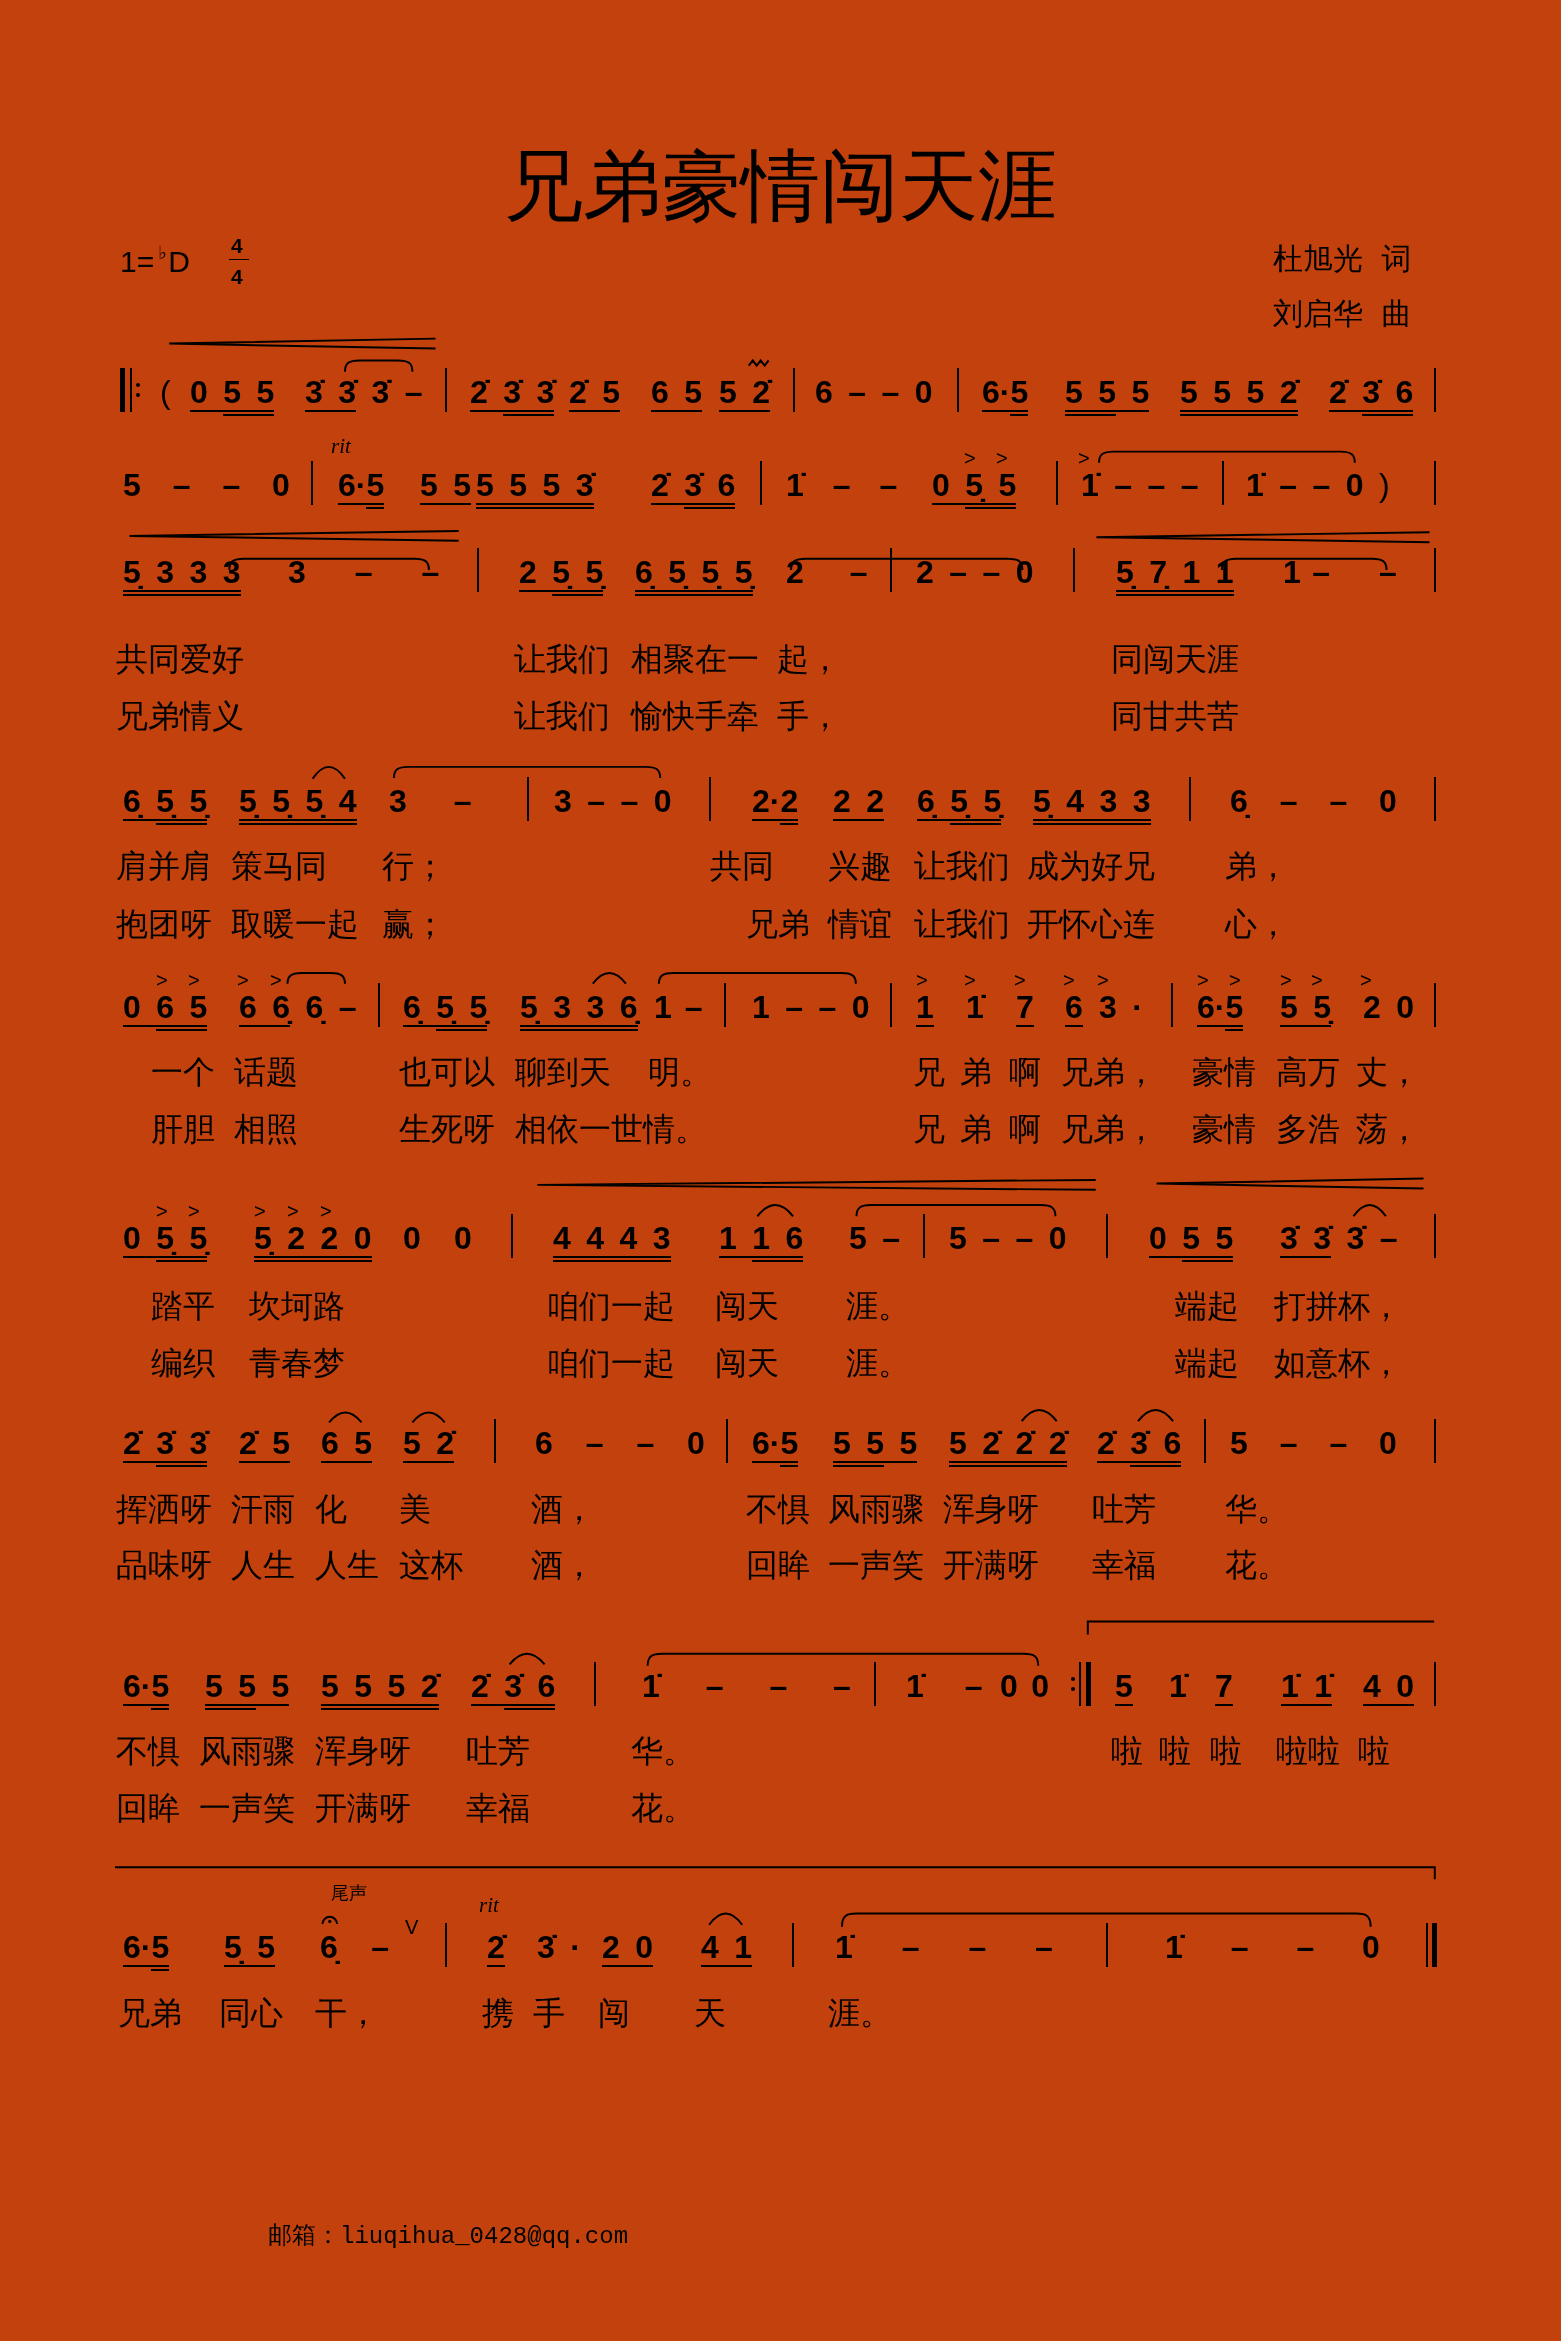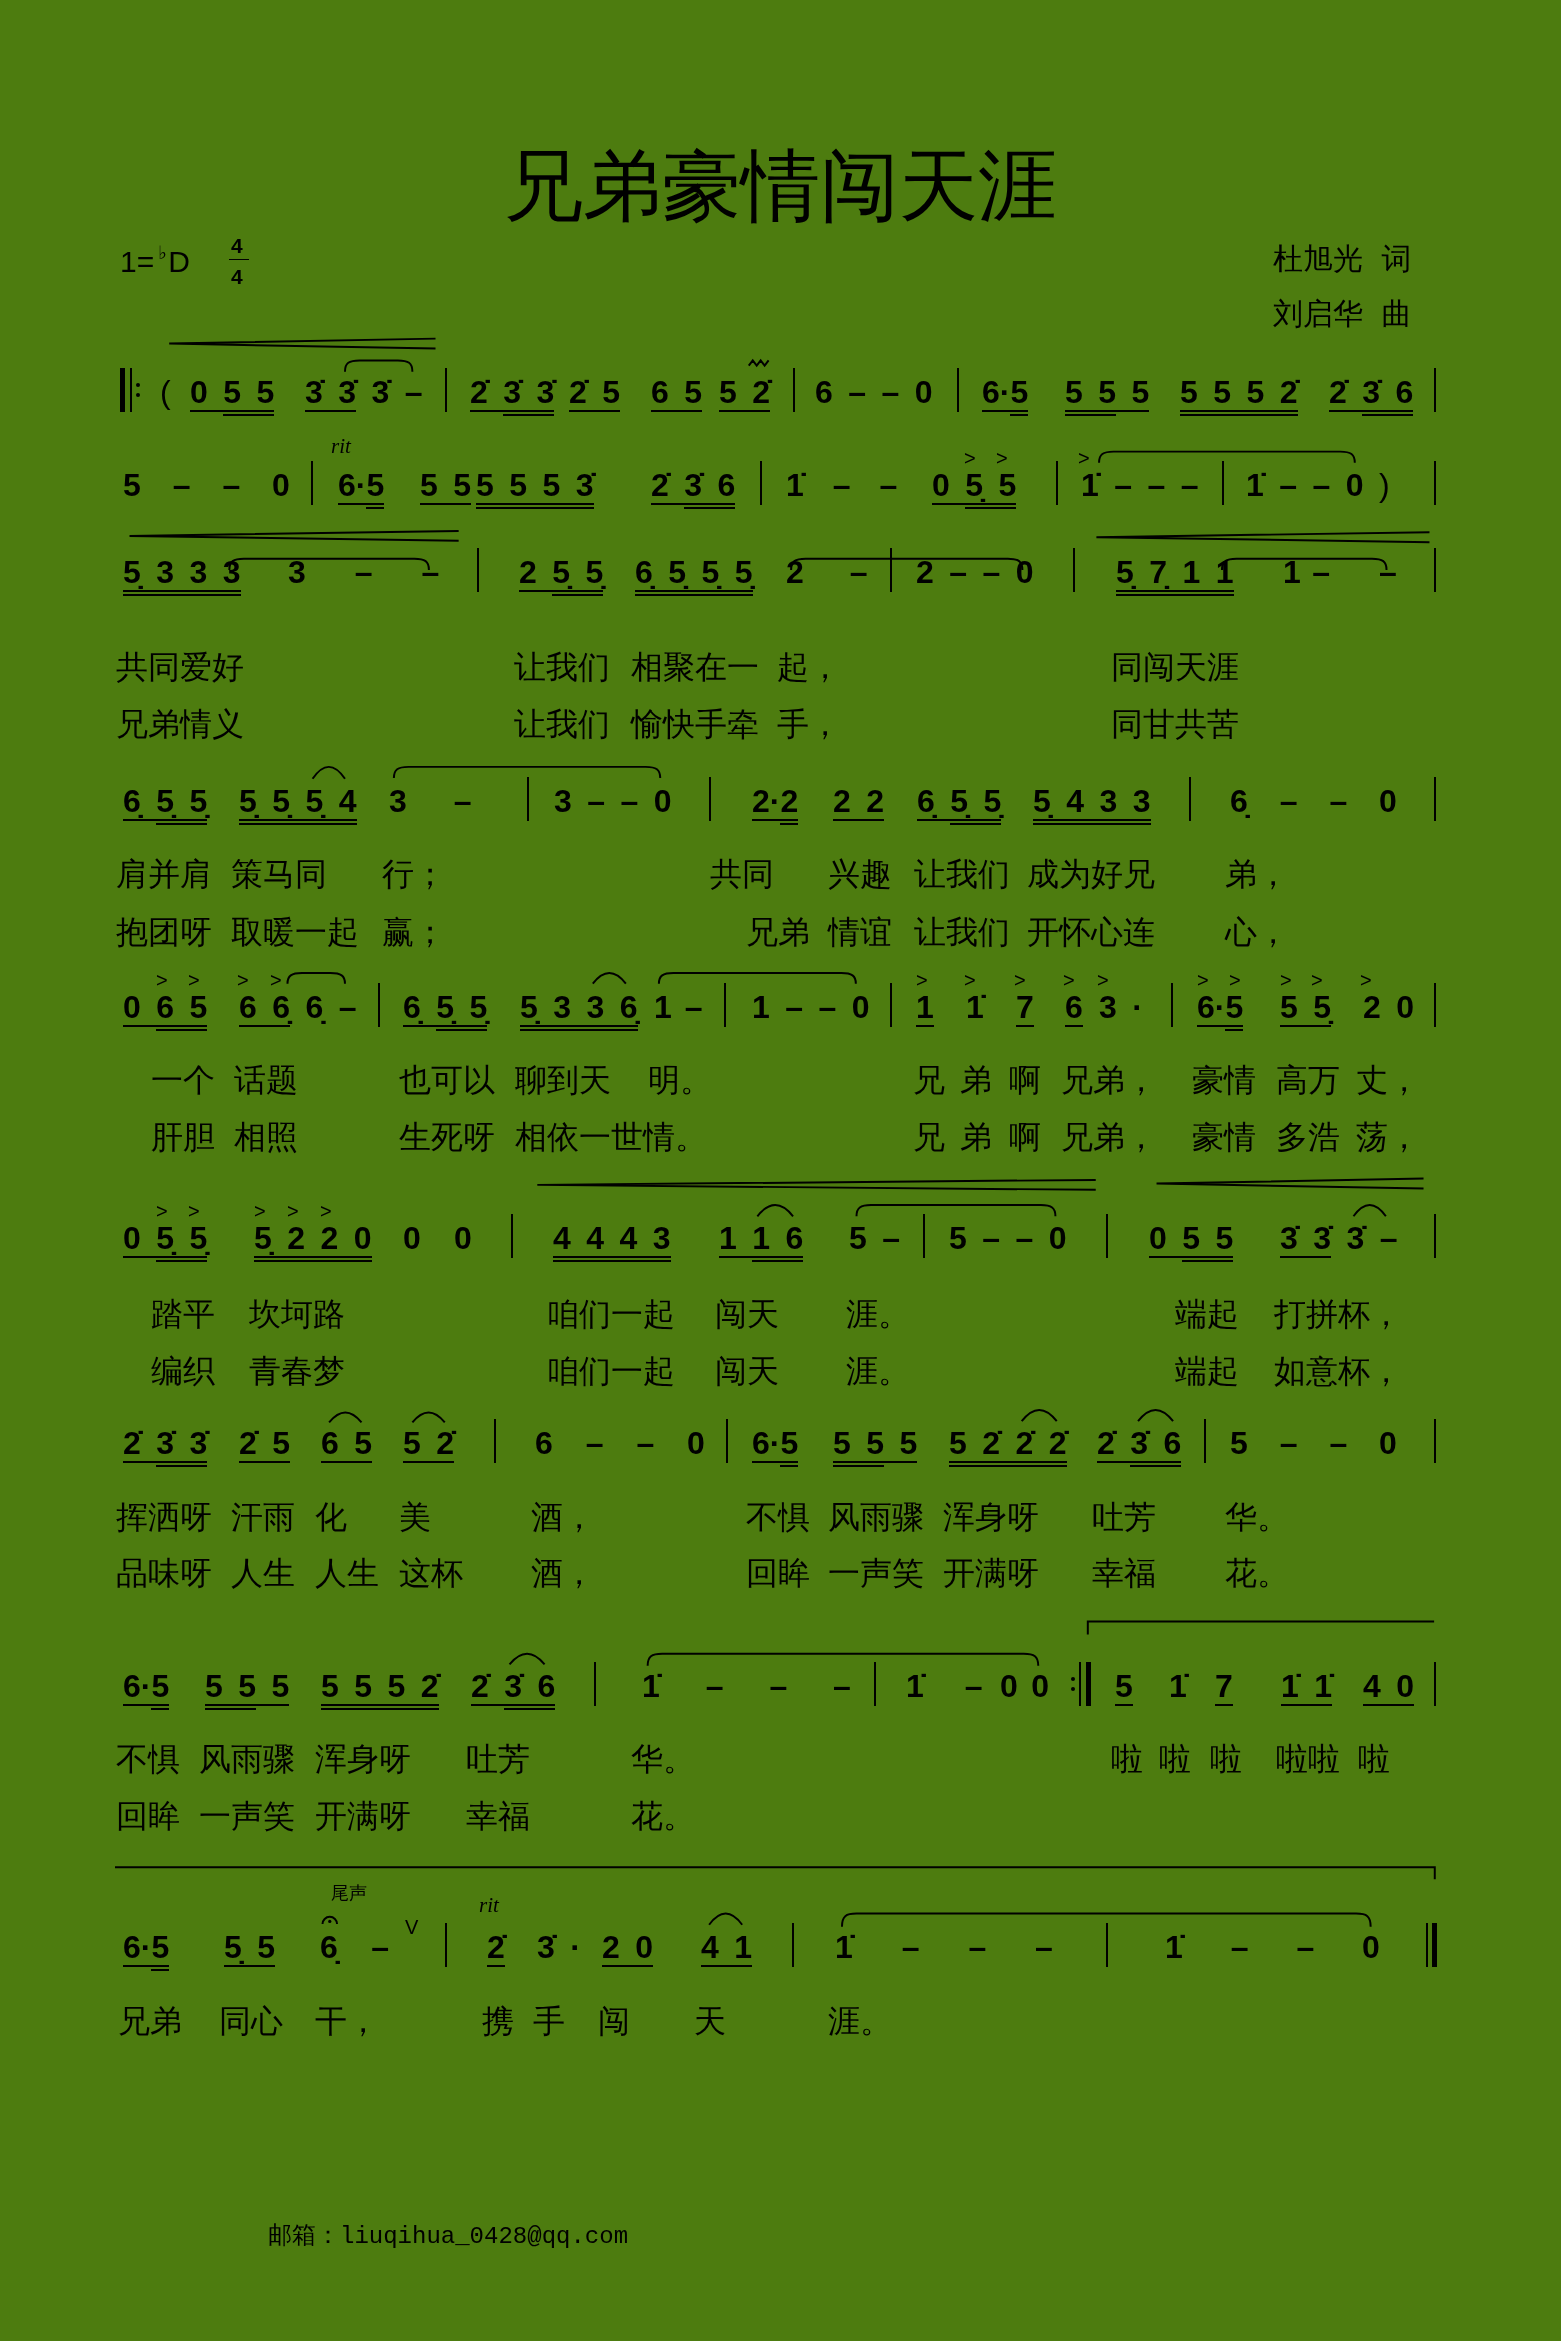--- a/index.html
+++ b/index.html
@@ -1,36 +1,36 @@
 <!DOCTYPE html>
 <html style="font-size:10.6px"><head>
 <meta charset="utf-8">
 <style>
 html,body{margin:0;padding:0;background:#fff;}
-.page{position:relative;width:1561px;height:2342px;background:#4d7c0f;overflow:hidden;color:#000;}
+.page{position:relative;width:1561px;height:2342px;background:#c2410c;overflow:hidden;color:#000;}
 .title{position:absolute;left:0;top:147px;width:1561px;text-align:center;font-family:"DejaVu Sans",sans-serif;font-size:79px;line-height:79px;}
 .key{position:absolute;left:120px;top:247px;font-family:"Liberation Sans",sans-serif;font-size:30px;line-height:30px;white-space:pre;text-align:center;}
 .key .flat{font-size:18.5px;position:relative;top:-13.2px;margin-left:4px;margin-right:1.3px;font-family:"DejaVu Sans",sans-serif;}
 .ts{position:absolute;font-family:"Liberation Sans",sans-serif;font-weight:bold;font-size:21px;line-height:21px;}
 .tsbar{position:absolute;background:#000;}
 .credit{position:absolute;left:1273px;font-family:"DejaVu Sans",sans-serif;font-size:30px;line-height:30px;white-space:pre;}
 .credit .role{margin-left:18.5px;}
 .row{position:absolute;left:0;width:1561px;height:32px;}
 .g{position:absolute;top:0;font-family:"Liberation Sans",sans-serif;font-weight:bold;font-size:32px;line-height:32px;white-space:pre;word-spacing:6.6px;}
 .u{border-bottom:2px solid #000;}
 .u .u{padding-bottom:4px;}
 .u2{border-bottom:6px double #000;}
 .bar{position:absolute;top:-8px;width:2px;height:44px;background:#000;}
 .rb{position:absolute;top:-8px;height:44px;background:#000;}
 .thick{width:5.3px;}
 .thin{width:2px;}
 .rdot{position:absolute;width:4px;height:4px;border-radius:50%;background:#000;}
 .paren{position:absolute;top:0;font-family:"Liberation Sans",sans-serif;font-size:32px;line-height:32px;}
 .acc{position:absolute;top:-21px;font-family:"Liberation Sans",sans-serif;font-size:20px;line-height:20px;}
-.lrow{position:absolute;left:0;width:1561px;height:32px;margin-top:8px;}
+.lrow{position:absolute;left:0;width:1561px;height:32px;}
 .ly{position:absolute;top:0;font-family:"DejaVu Sans",sans-serif;font-size:32px;line-height:32px;white-space:pre;}
 .rit{position:absolute;font-family:"Liberation Serif",serif;font-style:italic;font-size:21px;line-height:21px;}
 .coda{position:absolute;font-family:"DejaVu Sans",sans-serif;font-size:18px;line-height:25px;}
 .breath{position:absolute;font-family:"Liberation Sans",sans-serif;font-size:20px;line-height:20px;}
 .foot{position:absolute;font-family:"Liberation Mono",monospace;font-size:24px;line-height:26.4px;white-space:pre;}
 .foot .sp{margin-left:14.5px;}
 .foot .sp2{margin-left:29px;}
 svg.over{position:absolute;left:0;top:0;pointer-events:none;}
 svg.over path,svg.over polyline{fill:none;stroke:#000;stroke-width:3;}
 svg.over circle{fill:#000;stroke:none;}

